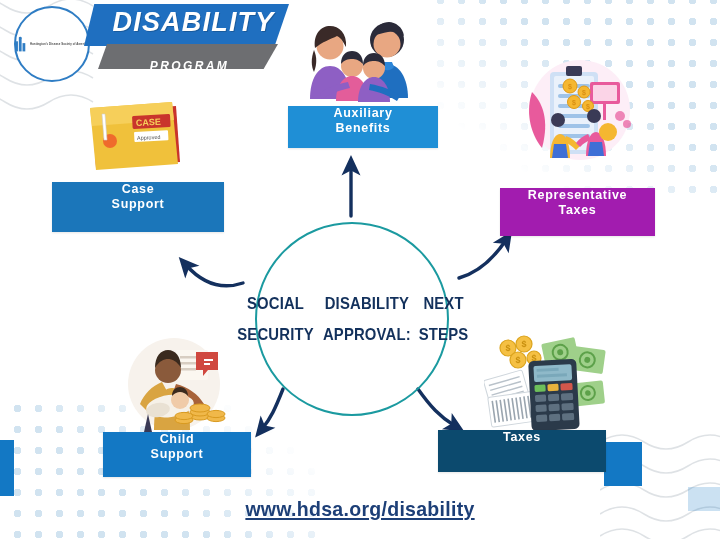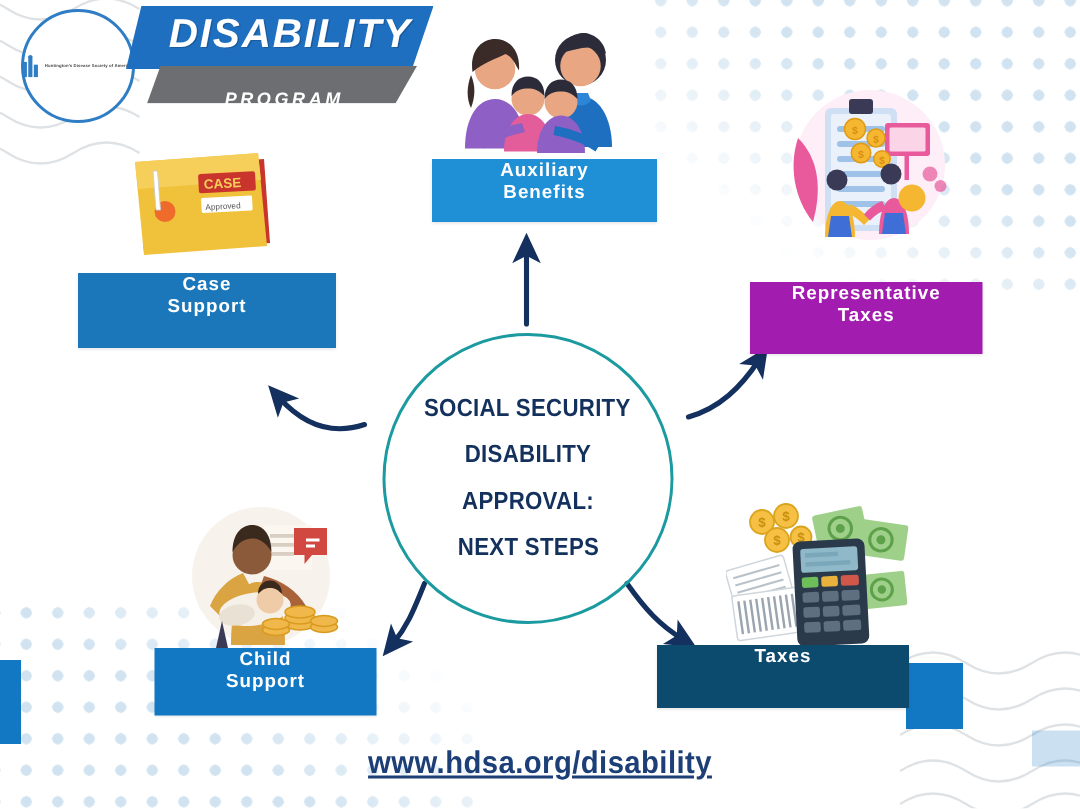--- a/index.html
+++ b/index.html
@@ -72,21 +72,21 @@
   .banner-sub{
     position:absolute;left:26px;top:42px;width:175px;
     font-size:12px;font-weight:bold;font-style:italic;color:#ffffff;
     letter-spacing:2.4px;text-align:center;margin-top:13px;
   }
 
   
   .center-circle{
     position:absolute;left:255px;top:222px;width:190px;height:190px;
     border-radius:50%;border:2.6px solid #1b9aa0;background:transparent;
-    display:flex;flex-direction:column;align-items:center;justify-content:center;
+    display:flex;flex-direction:row;align-items:center;justify-content:center;
   }
   .center-line{
     color:#13315c;font-weight:bold;text-align:center;
     font-size:16.5px;line-height:31px;letter-spacing:.2px;
     transform:scaleX(.9);
     font-family:"Liberation Sans", sans-serif;
   }
 
   
   .label-box{

